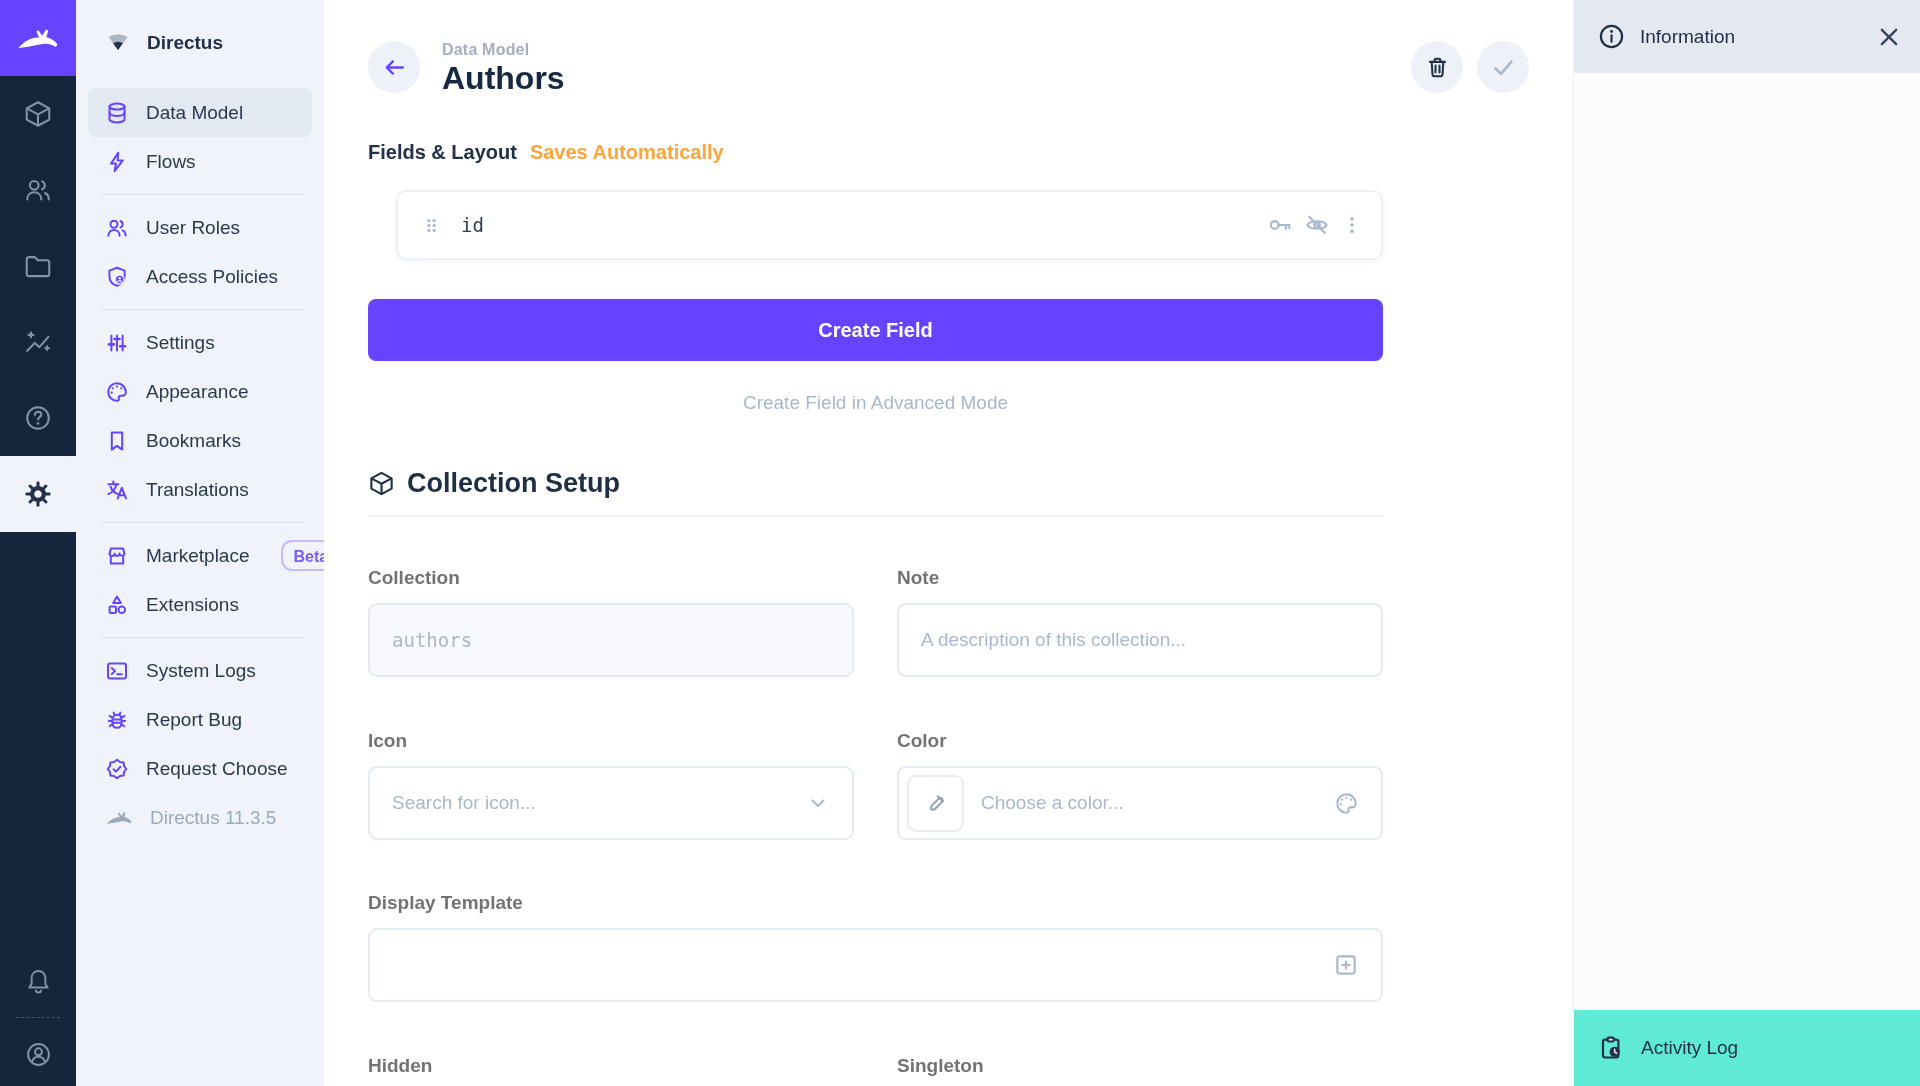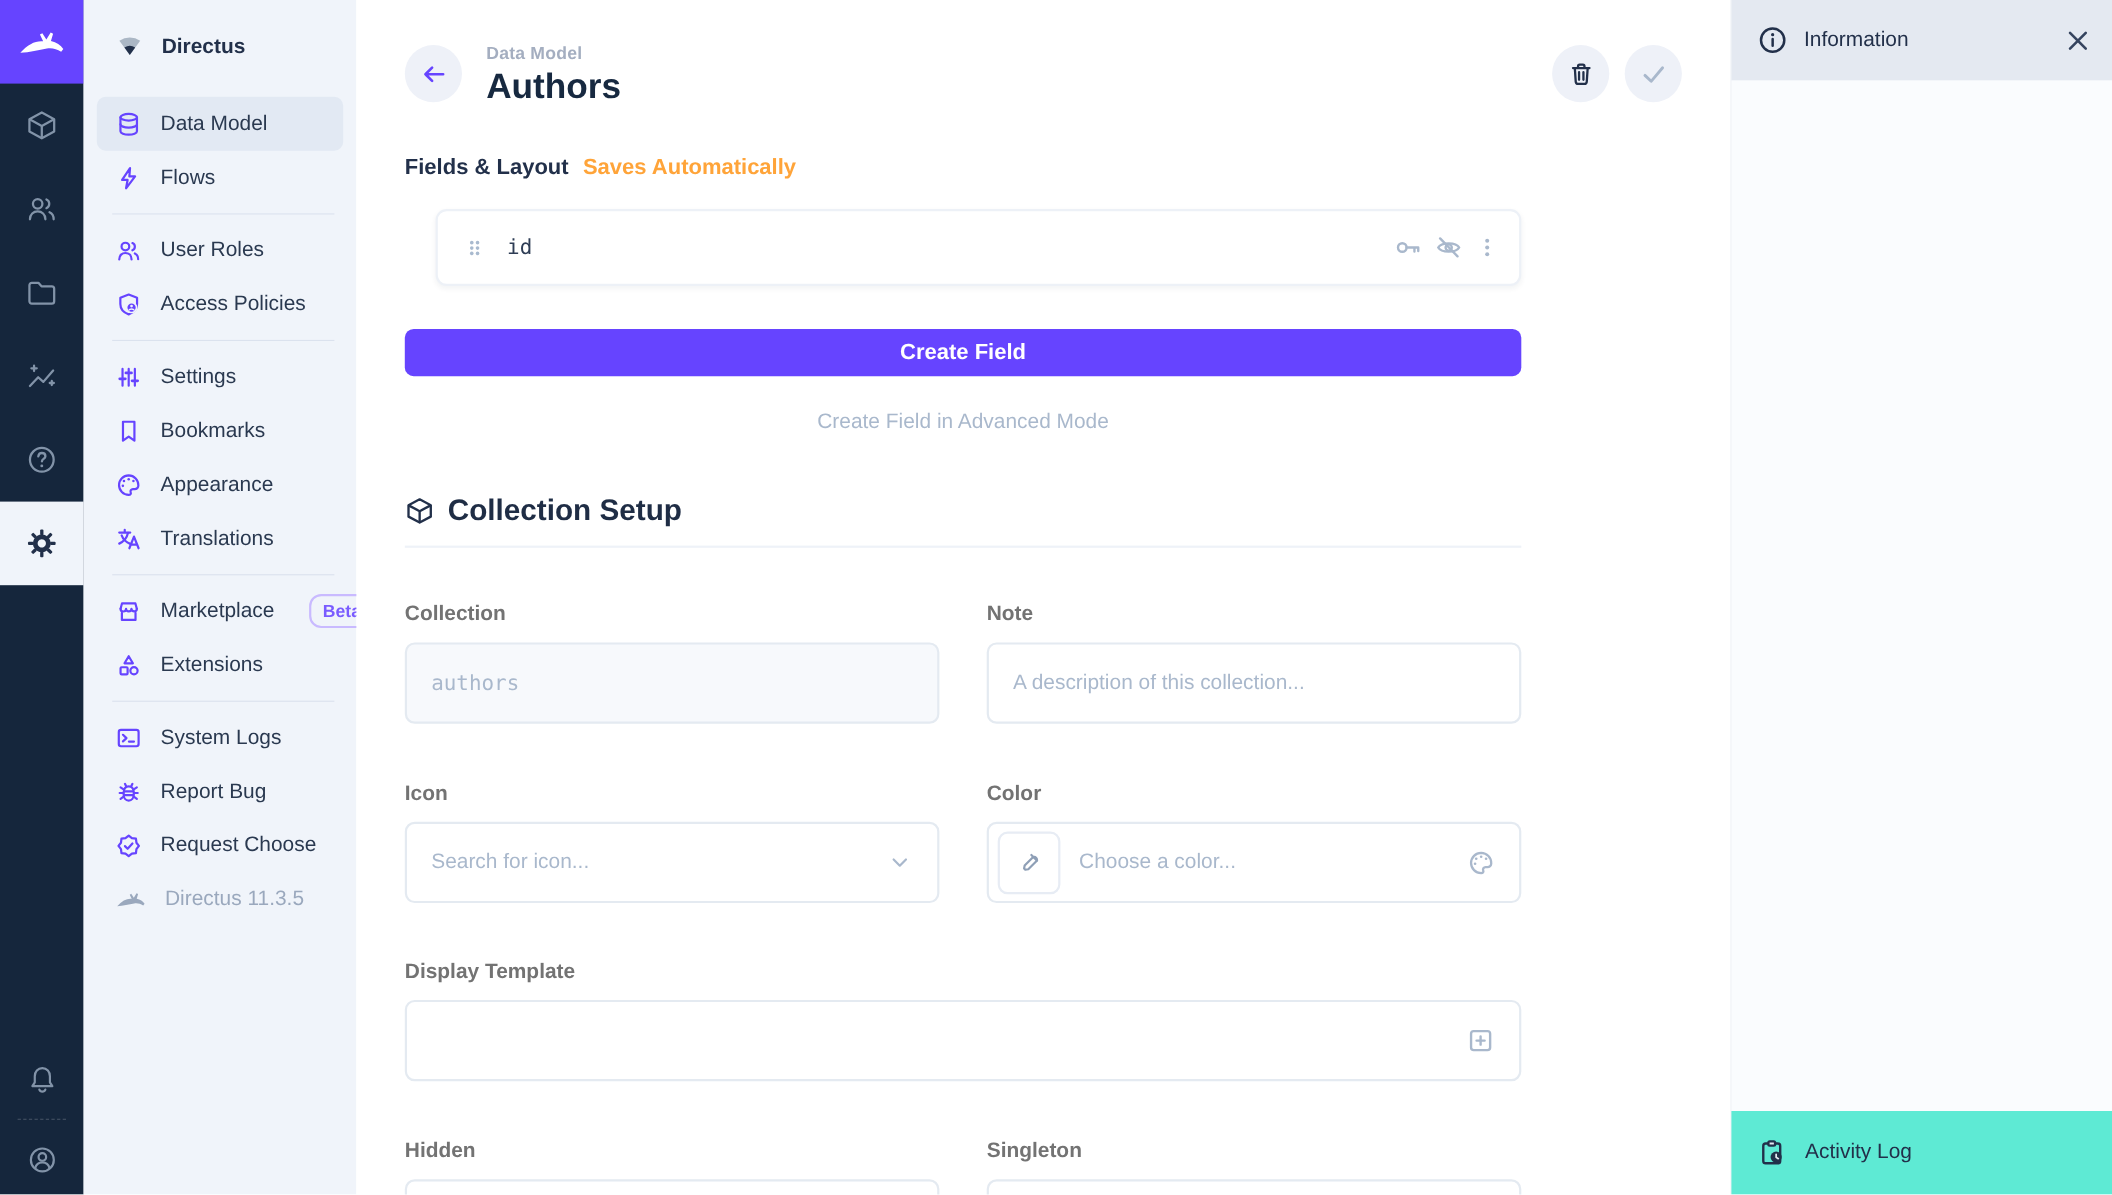--- a/index.html
+++ b/index.html
@@ -42,21 +42,21 @@
   .content { width:1015px; }
   .fl-row { margin-top:44px; display:flex; align-items:baseline; gap:13px; }
   .fl-label { font-size:20px; font-weight:bold; color:#22304a; }
   .autosave { font-size:20px; font-weight:bold; color:#ffa439; }
 
   .field-card { margin-top:26px; height:70px; background:#fff; border:2px solid #edf1f7; border-radius:10px; box-shadow:0 2px 5px rgba(23,41,64,.05); display:flex; align-items:center; padding:0 18px 0 23px;margin-left:28px; }
   .drag { color:#a9bacf; cursor:grab; }
   .field-name { margin-left:19px; font-family:"DejaVu Sans Mono",monospace; font-size:19px; color:#2e3d55; }
   .field-icons { margin-left:auto; display:flex; align-items:center; gap:11px; color:#a9b8cc; }
 
-  .create-btn { margin-top:39px; width:100%; height:43px; background:#6644ff; border:none; border-radius:8px; color:#fff; font-size:20px; font-weight:bold; font-family:inherit; cursor:pointer; display:flex; align-items:center; justify-content:center; }
+  .create-btn { margin-top:39px; width:100%; height:62px; background:#6644ff; border:none; border-radius:8px; color:#fff; font-size:20px; font-weight:bold; font-family:inherit; cursor:pointer; display:flex; align-items:center; justify-content:center; }
   .advanced-link { margin-top:31px; text-align:center; font-size:19px; color:#a9b8cc; cursor:pointer; }
 
   .setup-heading { margin-top:54px; display:flex; align-items:center; gap:12px; font-size:27px; font-weight:bold; color:#1f2d45; }
   .setup-divider { margin-top:16px; border-top:2px solid #eef2f8; }
 
   .form-row { display:grid; grid-template-columns:1fr 1fr; column-gap:43px; }
   .mt50 { margin-top:50px; } .mt53 { margin-top:53px; } .mt52 { margin-top:52px; }
   .fgroup label { display:block; font-size:19px; font-weight:bold; color:#737373; margin-bottom:14px; }
   .input { height:74px; border:2px solid #e4eaf1; border-radius:9px; background:#fff; display:flex; align-items:center; padding:0 22px; }
   .input input { border:none; outline:none; background:transparent; flex:1; font-size:19px; font-family:inherit; color:#2a3950; min-width:0; }
@@ -385,32 +385,32 @@
       <span class="nicon">
           <svg class="ic" width="24" height="24">
             <use href="#i-sliders"></use>
           </svg>
         </span>
       <span>Settings</span>
     </div>
     <div class="nav-item">
       <span class="nicon">
           <svg class="ic" width="24" height="24">
+            <use href="#i-palette"></use>
+          </svg>
+        </span>
+      <span>Appearance</span>
+    </div>
+    <div class="nav-item">
+      <span class="nicon">
+          <svg class="ic" width="24" height="24">
             <use href="#i-bookmark"></use>
           </svg>
         </span>
       <span>Bookmarks</span>
-    </div>
-    <div class="nav-item">
-      <span class="nicon">
-          <svg class="ic" width="24" height="24">
-            <use href="#i-palette"></use>
-          </svg>
-        </span>
-      <span>Appearance</span>
     </div>
     <div class="nav-item">
       <span class="nicon">
           <svg class="ic" width="24" height="24">
             <use href="#i-translate"></use>
           </svg>
         </span>
       <span>Translations</span>
     </div>
     <div class="nav-divider"></div>

